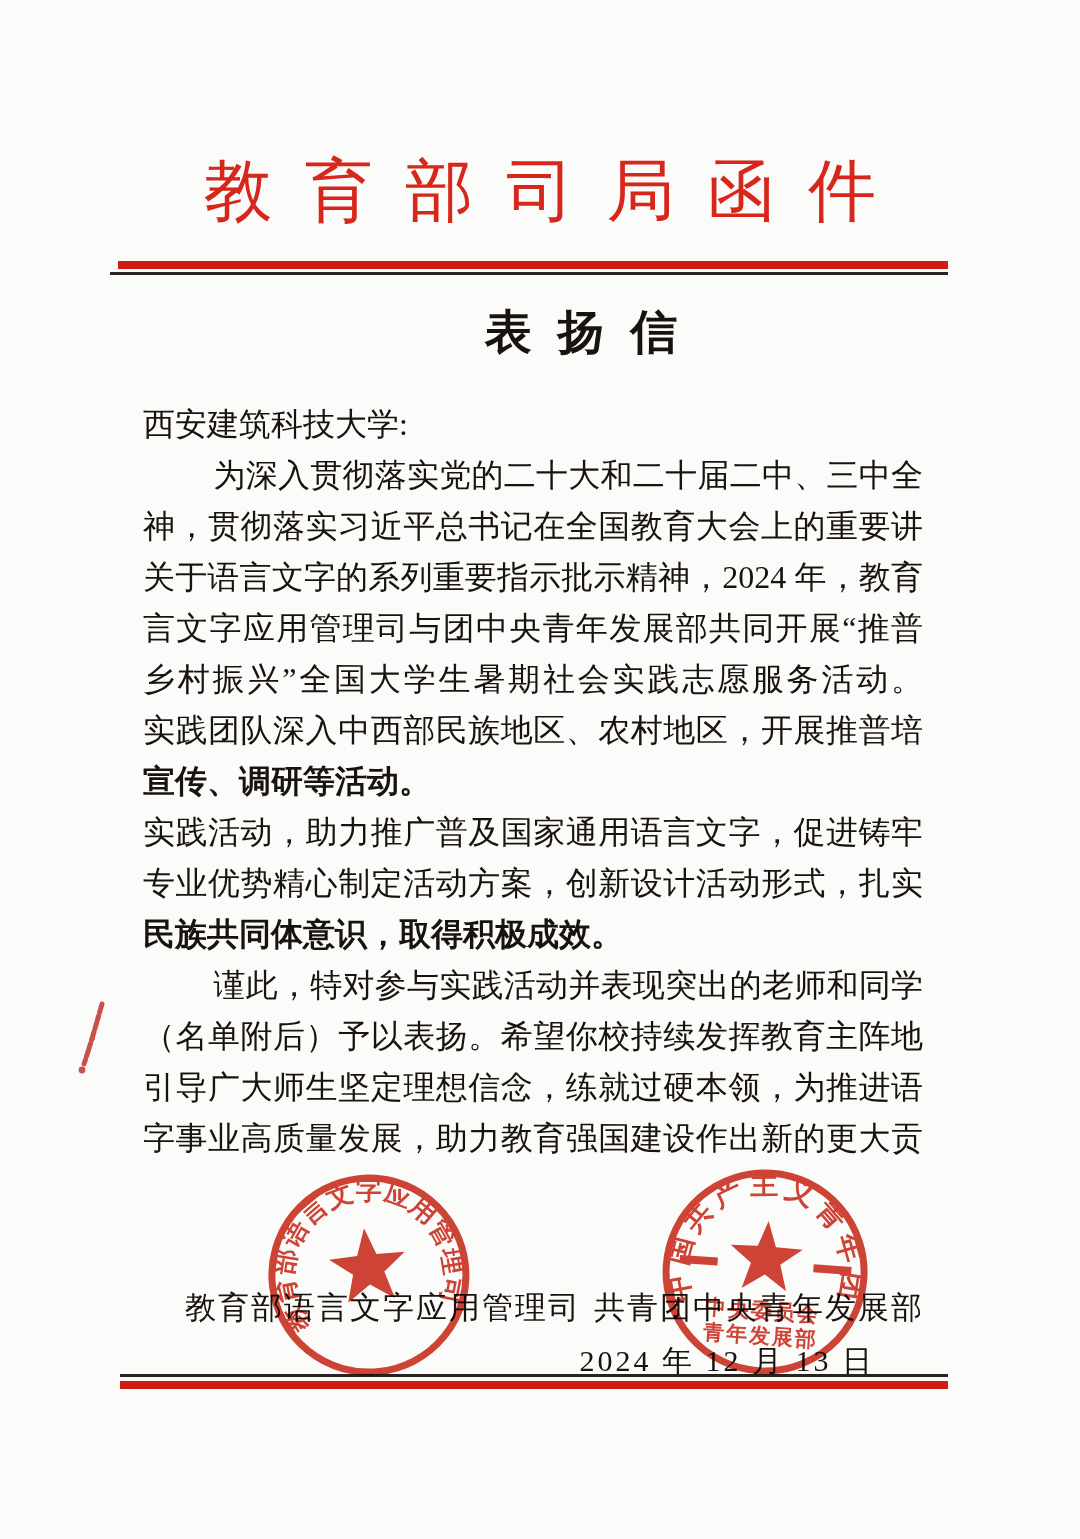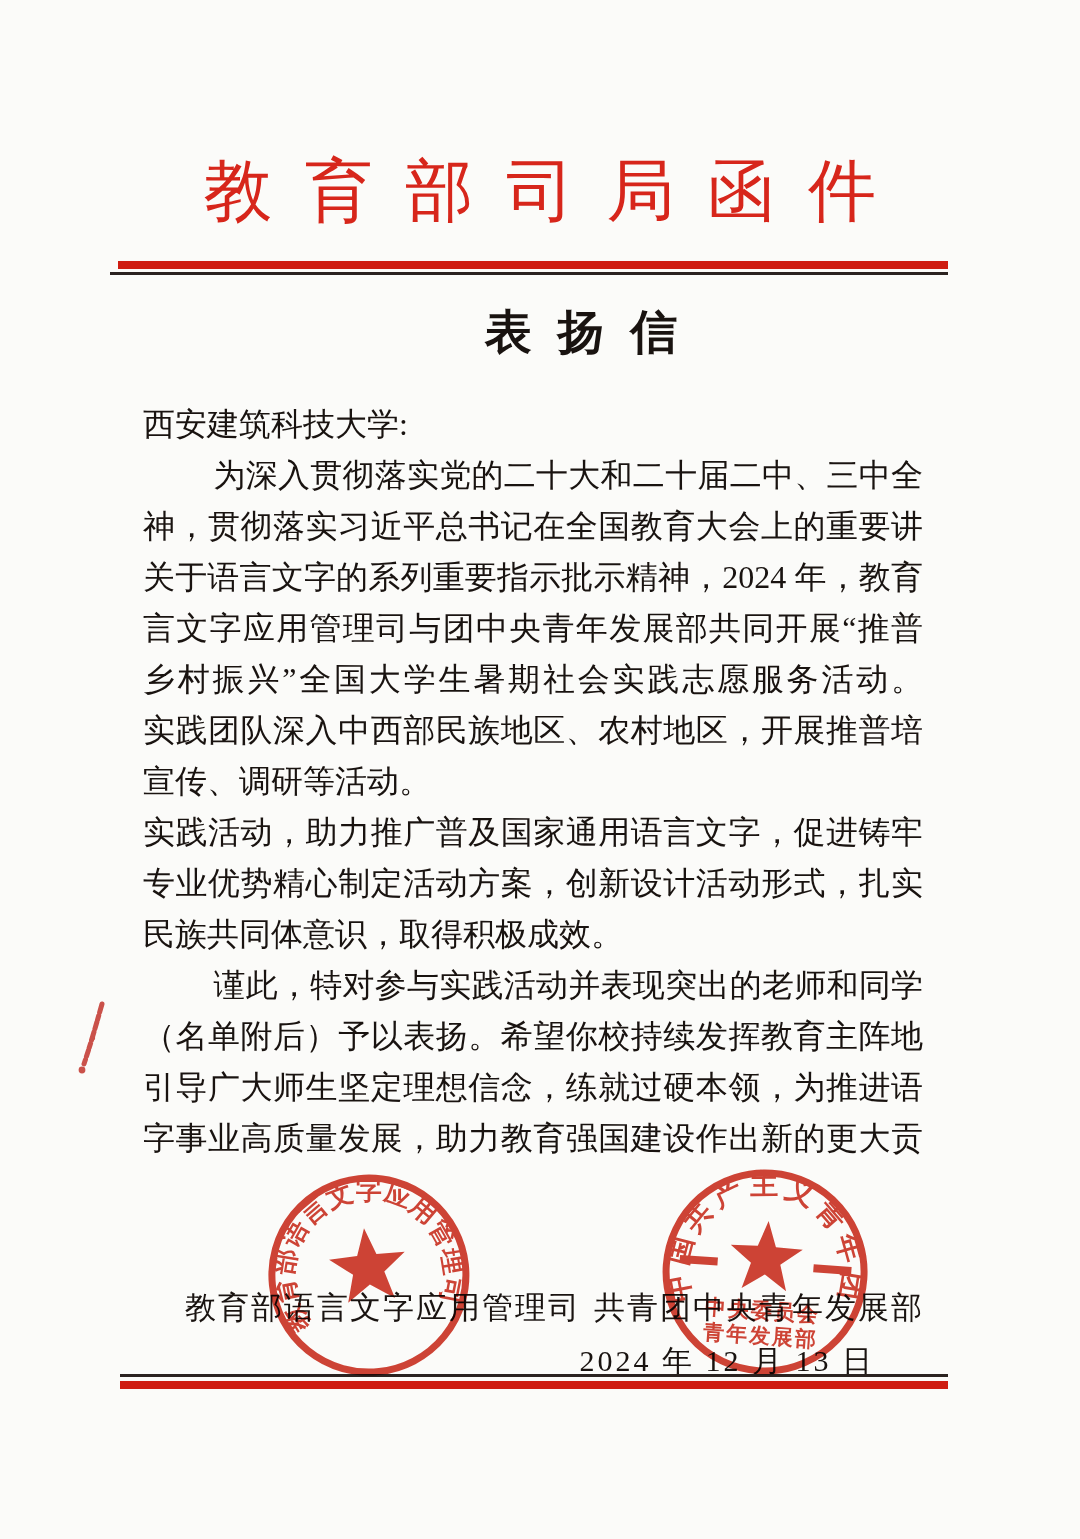--- a/index.html
+++ b/index.html
@@ -33,21 +33,21 @@
     font-size:47px;font-weight:bold;letter-spacing:0.55em;text-indent:0.55em;
     white-space:nowrap;
     padding-left:41px;
   }
   .letter-body{
     position:absolute;top:399px;left:143px;width:780px;
     font-size:32px;line-height:51px;
   }
   .bline{height:51px;text-align:justify;text-align-last:justify;overflow:hidden;}
   .bline.first{text-indent:2.2em;}
-  .bline.last{text-align-last:left;}
+  .bline.last{text-align-last:left;font-weight:bold;}
   .salutation{height:51px;text-align:left;}
   .sig{position:absolute;font-size:31px;white-space:nowrap;}
   .sig-left{left:185px;top:1287px;letter-spacing:2px;}
   .sig-right{left:594px;top:1287px;letter-spacing:2px;}
   .date-line{
     position:absolute;top:1341px;right:205px;
     font-size:30px;letter-spacing:3px;white-space:nowrap;
   }
   .rule-dark-bottom{left:120px;top:1374px;width:828px;height:3px;background:var(--rule-dark);}
   .rule-red-bottom{left:120px;top:1381px;width:828px;height:8px;background:var(--rule-red);}

